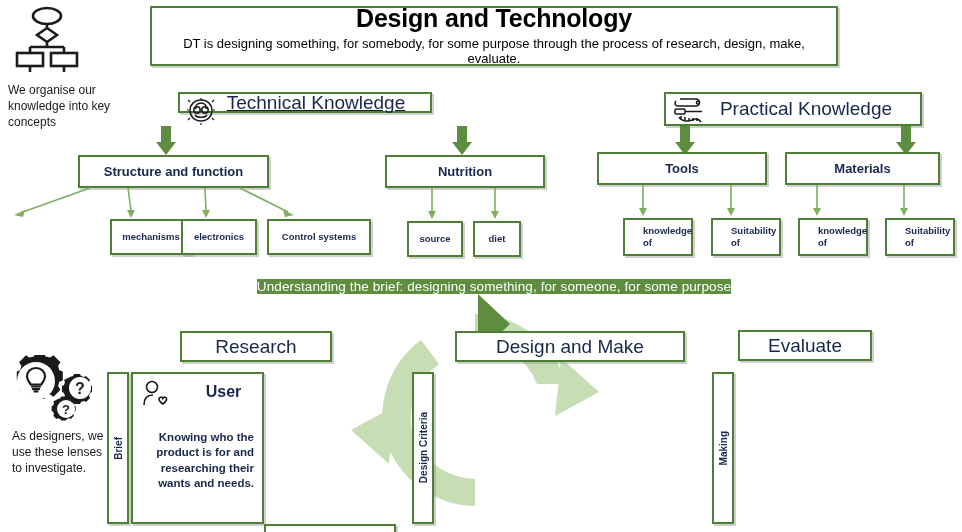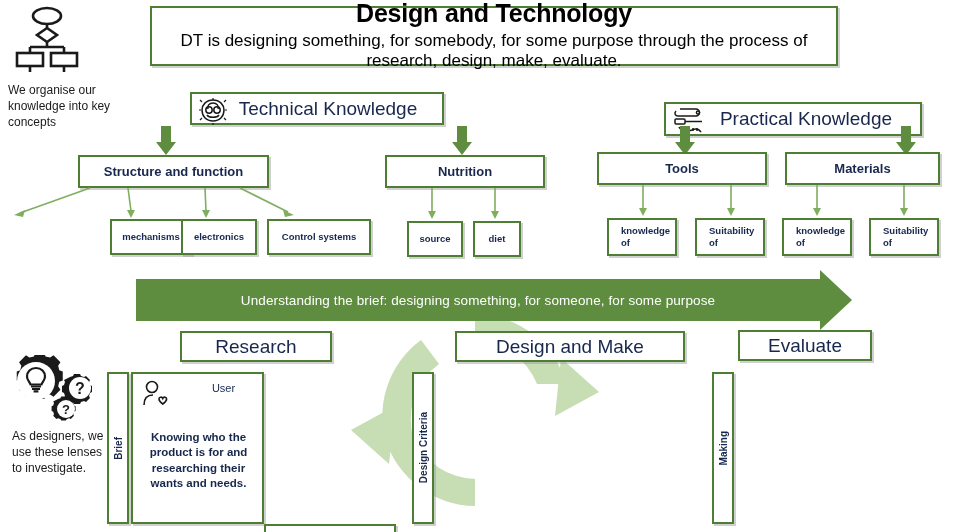--- a/index.html
+++ b/index.html
@@ -30,21 +30,21 @@
   .gbox.shadow{box-shadow:2px 2px 0 rgba(150,150,150,.45);}
 
   .title-main{
     font-size:25px;
     font-weight:bold;
     letter-spacing:-.2px;
     color:#000;
     line-height:1.1;
   }
   .title-sub{
-    font-size:17px;
+    font-size:13px;
     font-weight:normal;
     color:#000;
     line-height:1.2;
     margin-top:3px;
   }
 
   .hdr-label{
     font-size:19px;
     font-weight:normal;
     color:#17274d;
@@ -56,21 +56,22 @@
   }
   .leaf-label{
     font-size:9.5px;
     font-weight:bold;
     color:#17274d;
     line-height:1.25;
   }
   .leaf-left{
     justify-content:flex-start;
     text-align:left;
-    padding-left:12px;
+    padding-left:18px;
+    margin-left:16px;
   }
 
   .side-note{
     font-size:12px;
     line-height:1.35;
     color:#1a1a1a;
   }
 
   
   .banner{
@@ -123,29 +124,29 @@
     border:2px solid #4e7e34;
     background:transparent;
     box-shadow:2px 2px 0 rgba(150,150,150,.45);
     box-sizing:border-box;
     position:relative;
   }
   .card-icon{position:absolute;left:8px;top:6px;}
   .card-title{
     position:absolute;
     left:58px;right:6px;top:8px;
-    font-size:11px;font-weight:normal;color:#17274d;
+    font-size:16px;font-weight:bold;color:#17274d;
     text-align:center;line-height:1.2;
   }
   .card-body{
     position:absolute;
     left:10px;right:8px;top:56px;
     font-size:11.5px;font-weight:bold;color:#17274d;
     line-height:1.33;
-    text-align:center;
+    text-align:right;
   }
   .thin-arrow{pointer-events:none;}
 </style>
 </head>
 <body>
 
 <div id="page">
 
   <svg class="abs watermark" style="left:325px;top:296px;width:300px;height:235px;" viewBox="0 0 300 235">
     <g fill="#c7ddb4">
@@ -168,21 +169,21 @@
       <path d="M33 18 L33 22"></path>
       <path d="M33 22 L43 29 L33 36 L23 29 Z"></path>
       <path d="M33 36 L33 41 M16 41 L50 41 M16 41 L16 47 M50 41 L50 47"></path>
       <rect x="3" y="47" width="26" height="13"></rect>
       <rect x="37" y="47" width="26" height="13"></rect>
       <path d="M16 60 L16 66 M50 60 L50 66"></path>
     </g>
   </svg>
   <div class="abs side-note" style="left:8px;top:82px;width:104px;">We organise our knowledge into key concepts</div>
 
-  <div class="abs gbox shadow" style="left:190px;top:92px;width:254px;height:33px;">
+  <div class="abs gbox shadow" style="left:178px;top:92px;width:254px;height:21px;text-decoration:underline;">
     <svg class="abs" style="left:6px;top:3px;width:30px;height:28px;" viewBox="0 0 30 28">
       <g fill="none" stroke="#1a1a1a" stroke-width="1.5">
         <path d="M15 3 C8 3 4 8 4 13 C4 19 8 24 15 24 C22 24 26 19 26 13 C26 8 22 3 15 3 Z"></path>
         <path d="M15 6 C11 6 9 9 10 12 M15 6 C19 6 21 9 20 12"></path>
         <circle cx="11" cy="13" r="3.2"></circle>
         <circle cx="19" cy="13" r="3.2"></circle>
         <path d="M9 18 C11 21 19 21 21 18"></path>
       </g>
       <g stroke="#1a1a1a" stroke-width="1.2">
         <path d="M15 1 L15 3 M26 5 L28 3 M29 13 L27 13 M26 21 L28 23 M15 26 L15 28 M4 21 L2 23 M1 13 L3 13 M4 5 L2 3"></path>
@@ -191,21 +192,21 @@
     <span class="hdr-label" style="margin-left:22px;">Technical Knowledge</span>
   </div>
 
   <svg class="abs thin-arrow" style="left:155px;top:126px;width:22px;height:30px;" viewBox="0 0 22 30">
     <path d="M6 0 L16 0 L16 16 L21 16 L11 29 L1 16 L6 16 Z" fill="#5e8d3f"></path>
   </svg>
   <svg class="abs thin-arrow" style="left:451px;top:126px;width:22px;height:30px;" viewBox="0 0 22 30">
     <path d="M6 0 L16 0 L16 16 L21 16 L11 29 L1 16 L6 16 Z" fill="#5e8d3f"></path>
   </svg>
 
-  <div class="abs gbox shadow" style="left:664px;top:92px;width:258px;height:34px;margin-top:10px;">
+  <div class="abs gbox shadow" style="left:664px;top:92px;width:258px;height:34px;">
     <svg class="abs" style="left:6px;top:3px;width:34px;height:28px;" viewBox="0 0 34 28">
       <g fill="none" stroke="#1a1a1a" stroke-width="1.5">
         <path d="M4 4 C2 6 3 9 6 9 L24 9 M24 9 A3.5 3.5 0 1 0 24 2 L8 2"></path>
         <circle cx="26" cy="5.5" r="1.6"></circle>
         <rect x="3" y="12" width="10" height="5" rx="1"></rect>
         <path d="M13 14.5 L30 14.5"></path>
         <path d="M7 20 C9 24 15 25 20 23 C24 21 27 22 29 25"></path>
         <path d="M9 19 L9 22 M13 20 L13 23 M17 21 L17 24 M21 21 L21 24 M25 21 L25 24"></path>
       </g>
     </svg>
@@ -306,21 +307,21 @@
   <div class="abs gbox shadow leaf-left" style="left:695px;top:218px;width:70px;height:38px;">
     <span class="leaf-label" style="max-width:48px;display:block;">Suitability of</span>
   </div>
   <div class="abs gbox shadow leaf-left" style="left:782px;top:218px;width:70px;height:38px;">
     <span class="leaf-label" style="max-width:46px;display:block;">knowledge of</span>
   </div>
   <div class="abs gbox shadow leaf-left" style="left:869px;top:218px;width:70px;height:38px;">
     <span class="leaf-label" style="max-width:48px;display:block;">Suitability of</span>
   </div>
 
-  <div class="abs" style="left:136px;top:279px;width:716px;height:42px;display:flex;align-items:center;">
+  <div class="abs" style="left:136px;top:279px;width:716px;height:42px;display:flex;align-items:center;flex-direction:column;">
     <div class="banner" style="flex:1;height:42px;">
       <span class="banner-text">Understanding the brief: designing something, for someone, for some purpose</span>
     </div>
     <div class="banner-head"></div>
   </div>
 
   <div class="abs gbox shadow" style="left:180px;top:331px;width:152px;height:31px;">
     <span class="phase">Research</span>
   </div>
   <div class="abs gbox shadow" style="left:455px;top:331px;width:230px;height:31px;">

